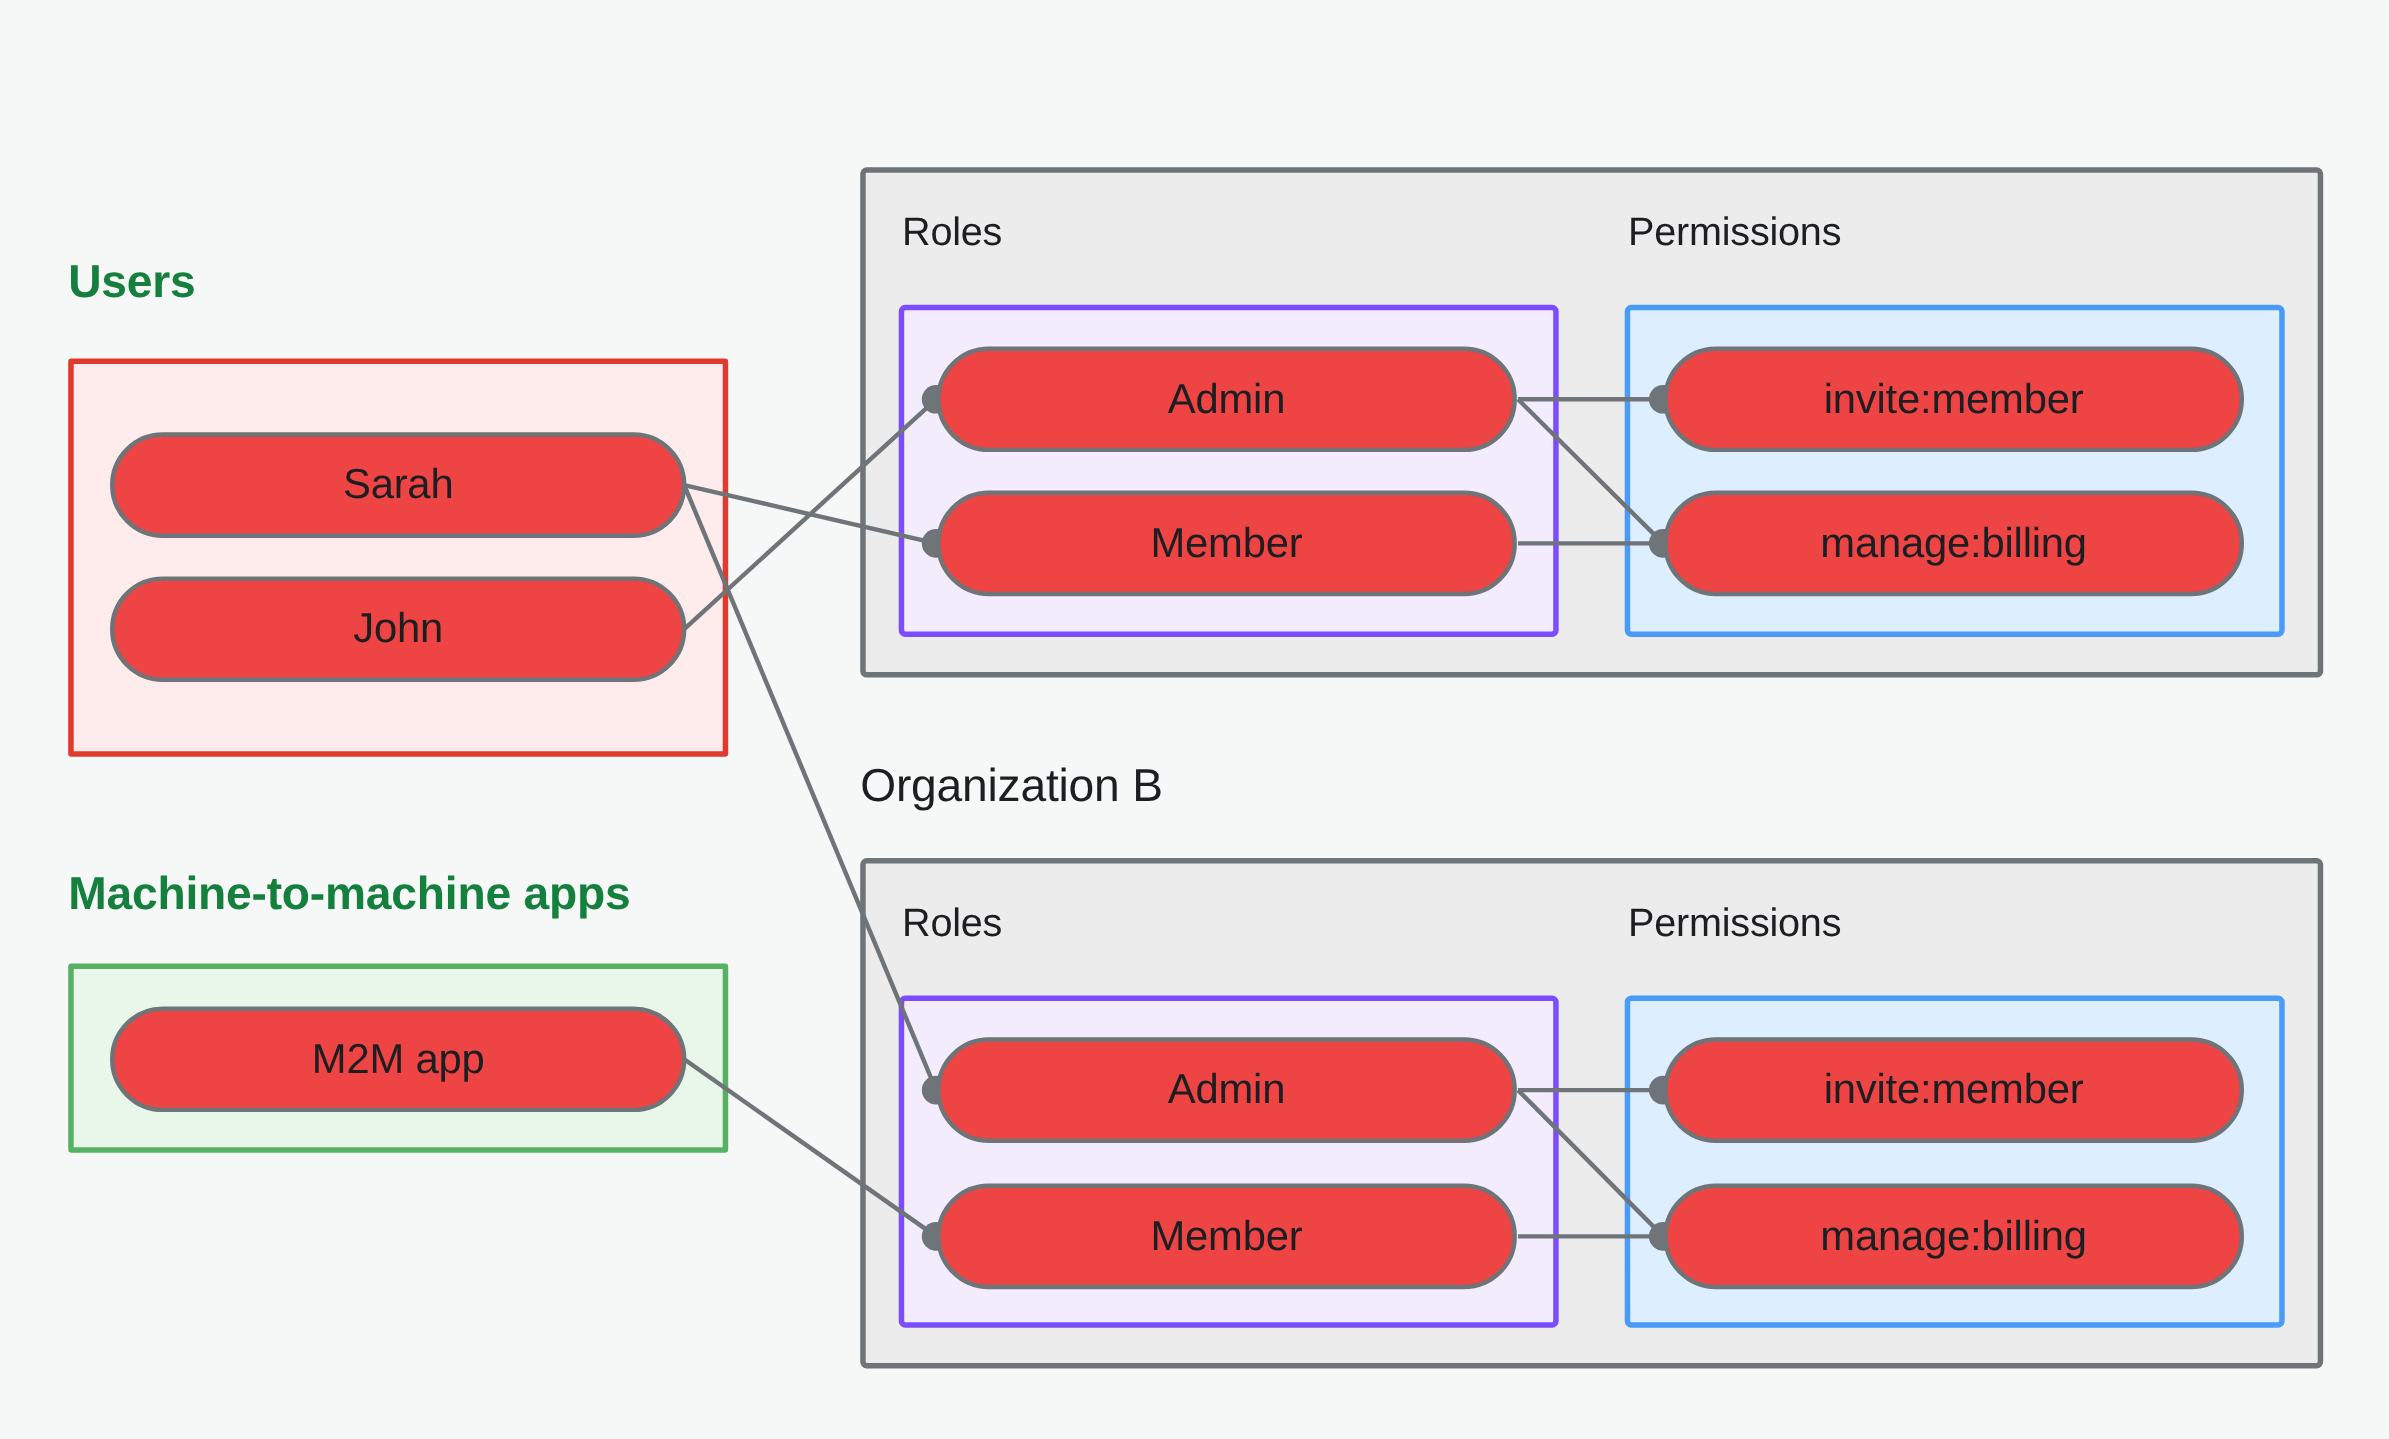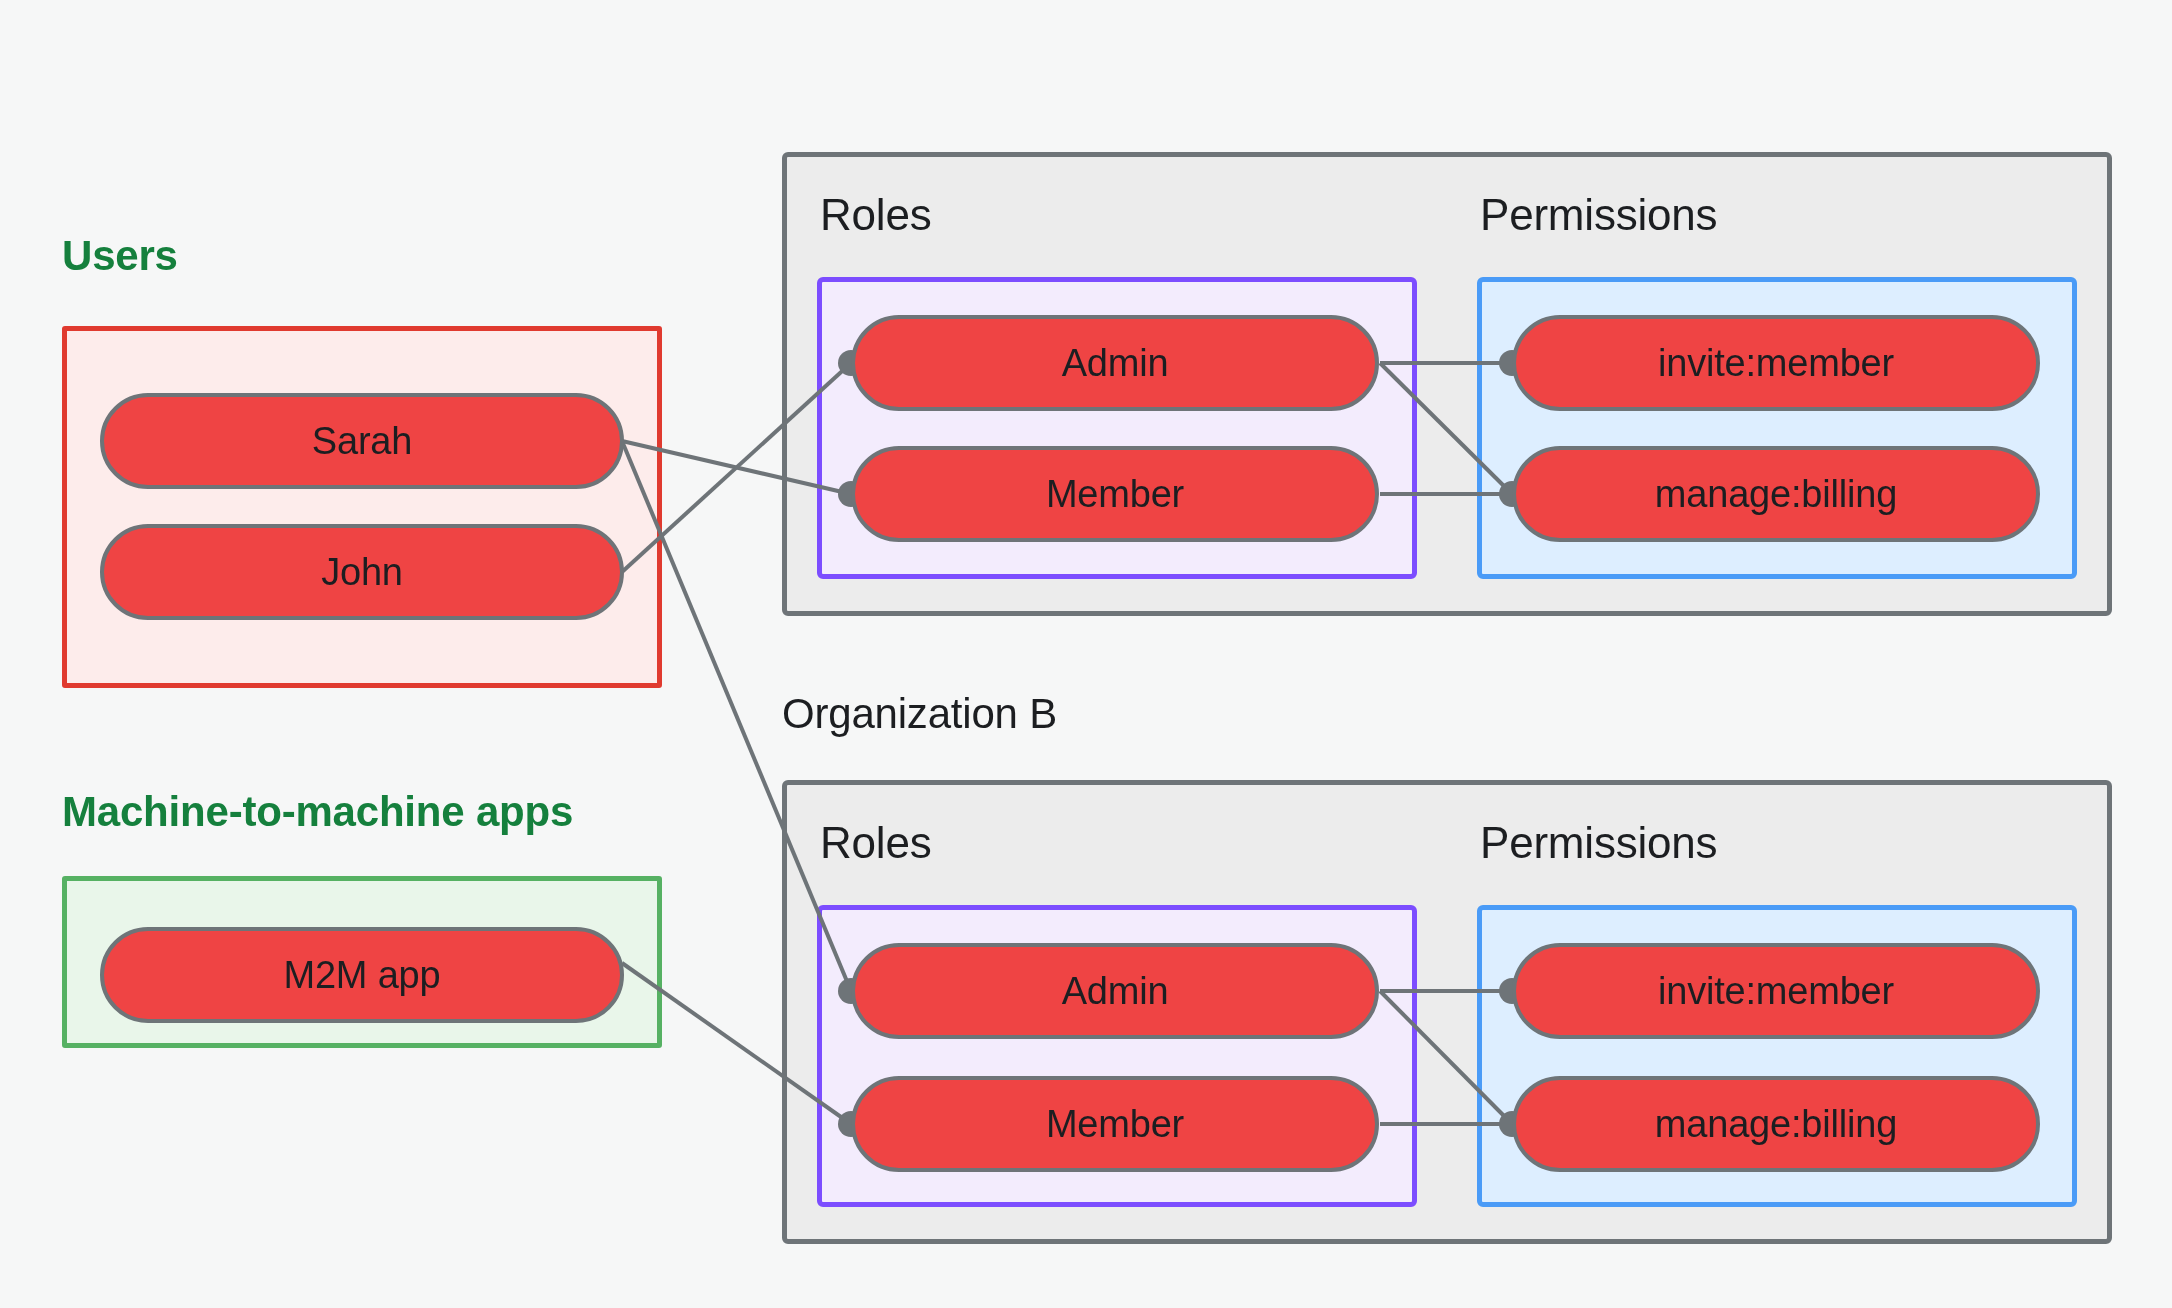--- a/index.html
+++ b/index.html
@@ -39,21 +39,21 @@
     position: absolute;
     font-size: 42px;
     font-weight: 400;
     color: #1c1e21;
     letter-spacing: -0.2px;
     white-space: nowrap;
     z-index: 3;
   }
   .section-label {
     position: absolute;
-    font-size: 44px;
+    font-size: 36px;
     font-weight: 400;
     color: #1c1e21;
     letter-spacing: -0.2px;
     white-space: nowrap;
     z-index: 6;
   }
   .box {
     position: absolute;
     box-sizing: border-box;
     z-index: 2;
@@ -144,21 +144,21 @@
   <div class="box box-users" style="left:62px; top:326px; width:600px; height:362px;"></div>
 
   <div class="pill" style="left:100px; top:393px; width:524px; height:96px;">Sarah</div>
 
   <div class="pill" style="left:100px; top:524px; width:524px; height:96px;">John</div>
 
   <div class="group-title" style="left:62px; top:788px;">Machine-to-machine apps</div>
 
   <div class="box box-m2m" style="left:62px; top:876px; width:600px; height:172px;"></div>
 
-  <div class="pill" style="left:100px; top:915px; width:524px; height:96px;margin-top:12px;">M2M app</div>
+  <div class="pill" style="left:100px; top:915px; width:524px; height:96px;">M2M app</div>
 
 
   <div class="box box-org" style="left:782px; top:152px; width:1330px; height:464px;"></div>
 
   <div class="section-label" style="left:820px; top:190px;">Roles</div>
 
   <div class="section-label" style="left:1480px; top:190px;">Permissions</div>
 
   <div class="box box-roles" style="left:817px; top:277px; width:600px; height:302px;"></div>
 

